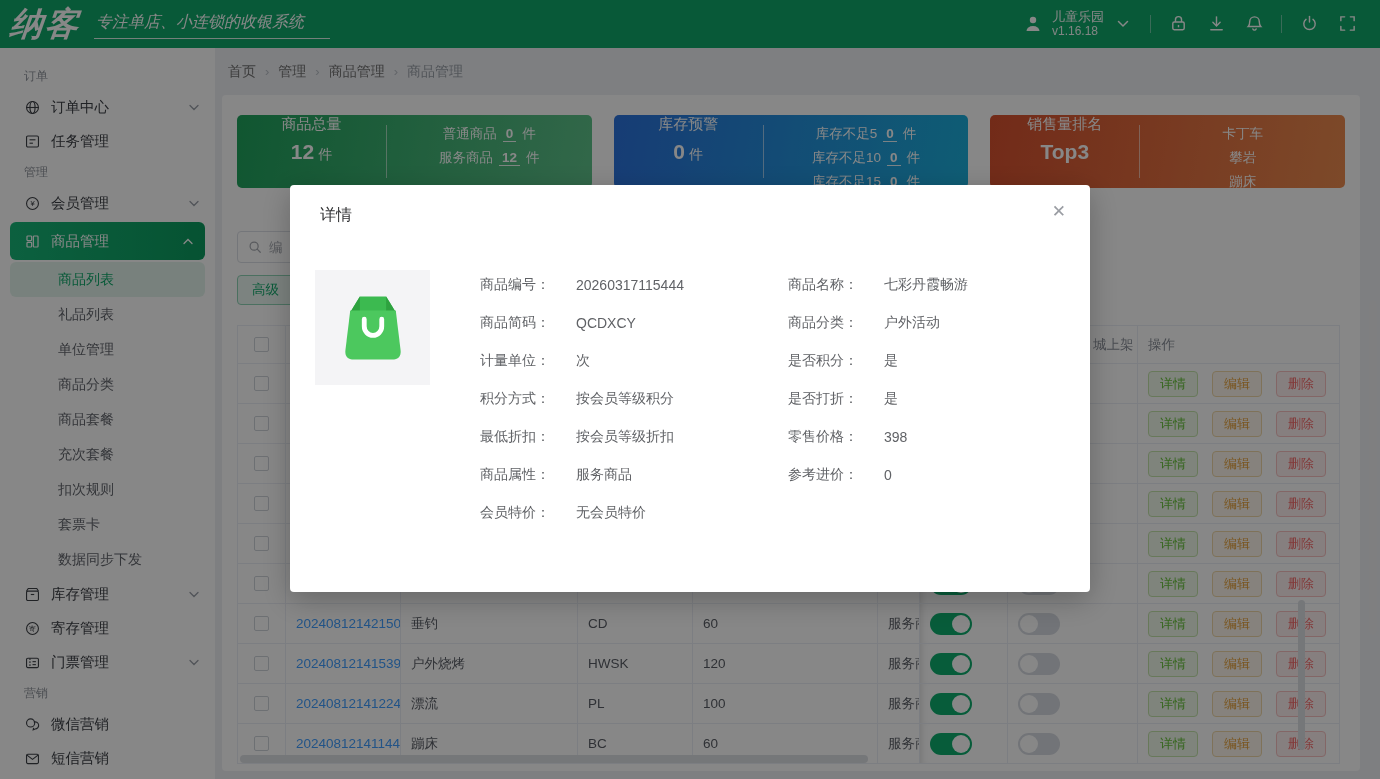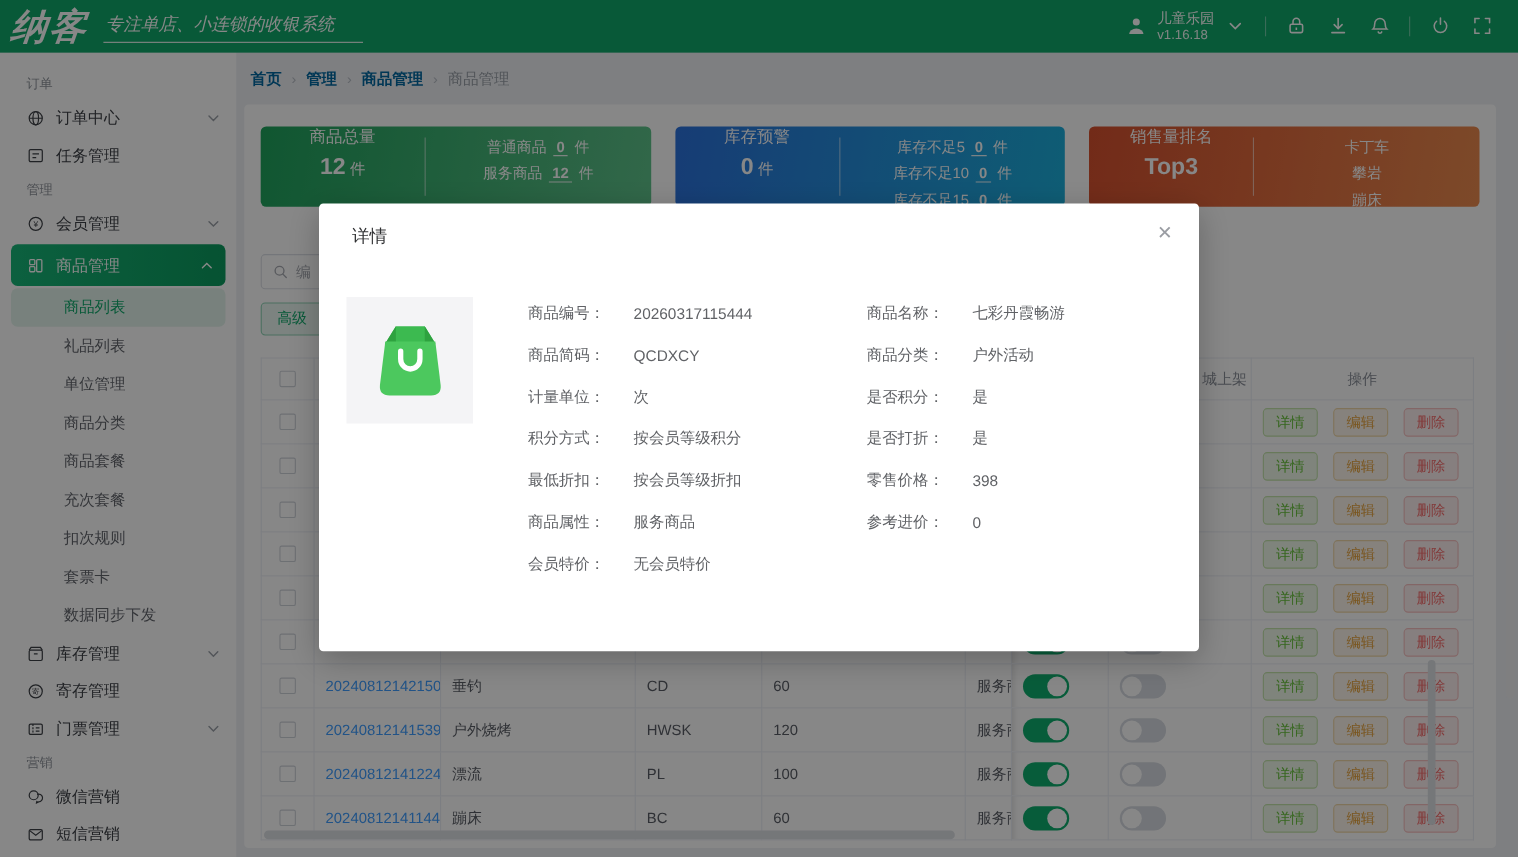--- a/index.html
+++ b/index.html
@@ -26,21 +26,21 @@
   .s-item .chev { margin-left:auto; color:#9BA0A8; }
   .s-item.active { height:38px; margin:2px 10px; padding:0 12px 0 14px; border-radius:6px; background:linear-gradient(90deg,#17B678,#0C9C5F); color:#fff; }
   .s-item.active .chev { color:#fff; }
   .s-sub { height:35px; display:flex; align-items:center; padding-left:58px; font-size:14px; color:#63666D; cursor:pointer; }
   .s-sub.active { margin:0 10px; padding-left:48px; border-radius:6px; background:#E3F4EC; color:#10A96B; }
   .s-ico { color:inherit; display:flex; }
 
   
   .main { position:absolute; left:215px; top:48px; right:0; bottom:0; background:#EEF0F4; z-index:1; }
   .breadcrumb { height:47px; display:flex; align-items:center; padding-left:13px; font-size:14px; }
-  .bc-item { color:#0369a1; font-weight:bold; }
+  .bc-item { color:#737373; font-weight:normal; }
   .bc-item.last { color:#9AA0A8; font-weight:normal; }
   .bc-sep { color:#B9BEC6; margin:0 9px; font-size:13px; }
   .panel { position:relative; margin:0 20px 0 7px; height:676px; background:#fff; border-radius:4px; padding:20px 15px; overflow:hidden; }
 
   
   .cards { display:flex; gap:22px; }
   .card { flex:1 1 0; height:73px; border-radius:5px; color:#fff; display:flex; overflow:hidden; }
   .card.green { background:linear-gradient(100deg,#1FA35D,#5FC38B); }
   .card.blue { background:linear-gradient(100deg,#2C72DE,#1CB0DC);text-align:right; }
   .card.orange { background:linear-gradient(100deg,#D8512F,#EC8B4F); }
@@ -65,21 +65,21 @@
   .tbl th, .tbl td { border:1px solid #EBEEF5; height:40px; padding:0 10px; color:#5A5E66; text-align:left; white-space:nowrap; overflow:hidden; font-weight:normal; }
   .tbl th { height:38px; color:#8A8F99; }
   .tbl .c-check { text-align:center; padding:0; }
   .checkbox { display:inline-block; width:15px; height:15px; border:1px solid #CFD3DA; border-radius:2px; background:#fff; vertical-align:middle; cursor:pointer; }
   .tbl a { color:#409EFF; text-decoration:none; cursor:pointer; }
   .c-prop { padding-right:0; }
   .c-t1 { box-shadow:inset 8px 0 8px -8px rgba(0,0,0,.18); padding-left:6px; }
   .c-t2 { text-align:center; }
   th.c-t2 { text-align:left; padding-left:85px; }
   .c-ops { text-align:center; }
-  th.c-ops { text-align:center; }
+  th.c-ops { }
   .toggle { display:inline-block; width:42px; height:22px; border-radius:11px; position:relative; vertical-align:middle; cursor:pointer; }
   .toggle .knob { position:absolute; top:2px; width:18px; height:18px; border-radius:50%; background:#fff; }
   .toggle.on { background:#0FAE6E; } .toggle.on .knob { right:2px; }
   .toggle.off { background:#D7DBE2; } .toggle.off .knob { left:2px; }
   .btn { height:26px; padding:0 11px; border-radius:4px; font-size:13px; cursor:pointer; border:1px solid; font-family:inherit; }
   .btn + .btn { margin-left:14px; }
   .btn.s { color:#67C23A; border-color:#C4E5AB; background:#F0F9EB; }
   .btn.w { color:#E6A23C; border-color:#F0D8A8; background:#FDF6EC; }
   .btn.d { color:#F56C6C; border-color:#F7C1C1; background:#FEF0F0; }
 

